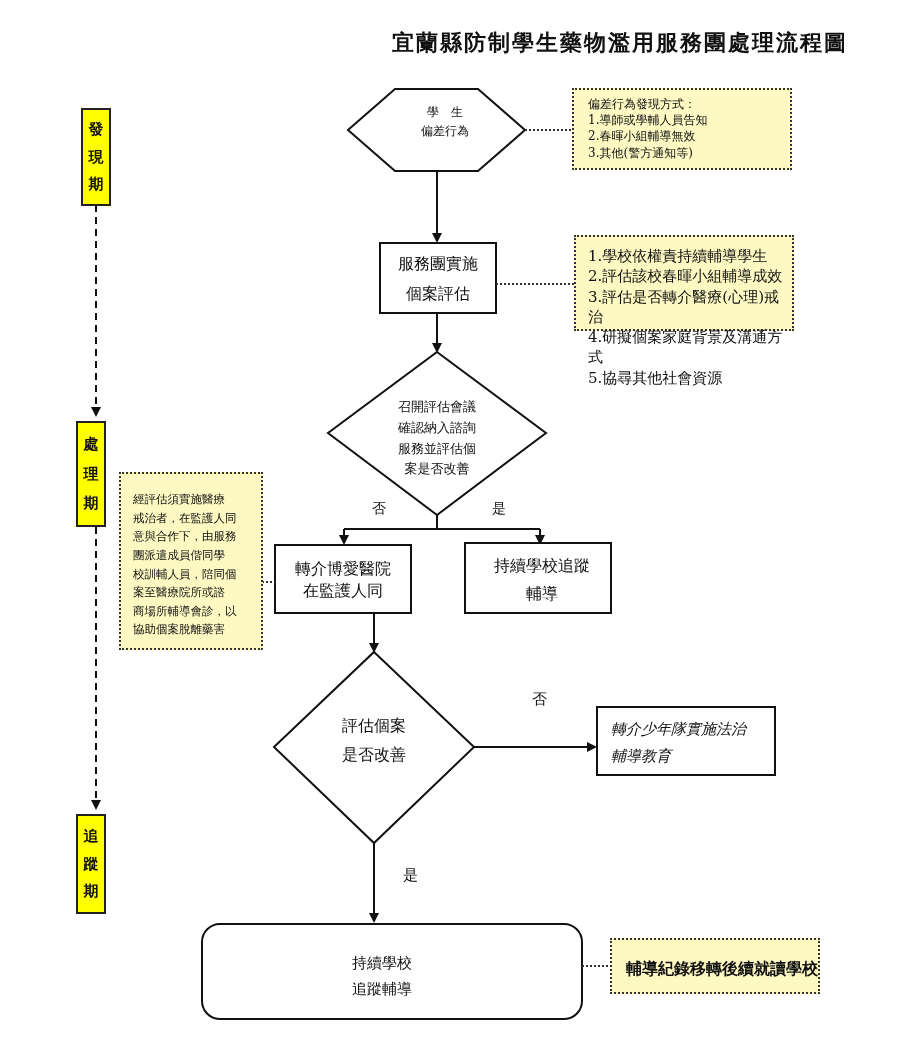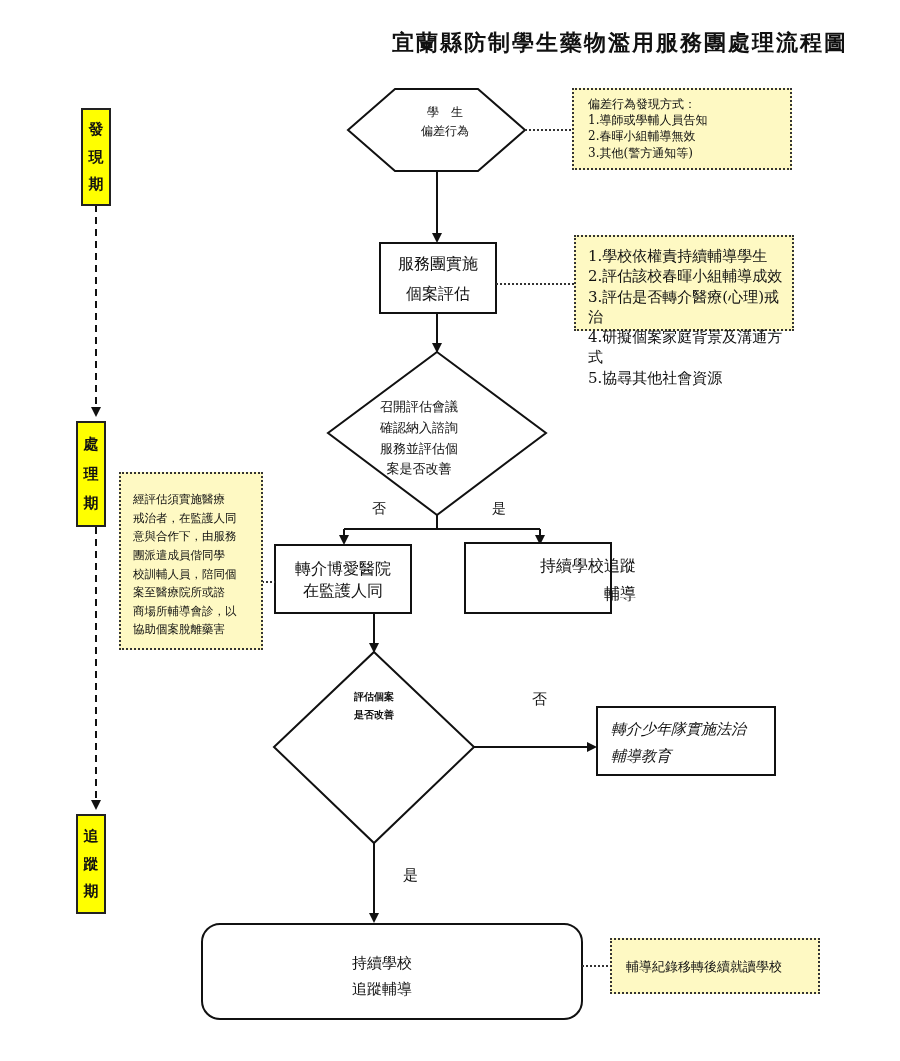--- a/index.html
+++ b/index.html
@@ -80,29 +80,29 @@
 <div class="abs phase" style="left:76px; top:814px; height:100px;">
   <span>追</span>
   <span>蹤</span>
   <span>期</span>
 </div>
 
 <div class="abs node-text" style="left:368px; top:103px; width:154px; font-size:12px; line-height:1.55;">學　生
 偏差行為</div>
 <div class="abs node-text" style="left:382px; top:249px; width:112px; font-size:16px; line-height:1.85;">服務團實施
 個案評估</div>
-<div class="abs node-text" style="left:352px; top:397px; width:134px; font-size:13px; line-height:1.6;">召開評估會議
+<div class="abs node-text" style="left:370px; top:397px; width:134px; font-size:13px; line-height:1.6;">召開評估會議
 確認納入諮詢
 服務並評估個
 案是否改善</div>
 <div class="abs node-text" style="left:277px; top:558px; width:132px; font-size:16px; line-height:1.35;">轉介博愛醫院
 在監護人同</div>
-<div class="abs node-text" style="left:476px; top:552px; width:132px; font-size:16px; line-height:1.75; text-align:right;margin-left:28px;">持續學校追蹤
+<div class="abs node-text" style="left:476px; top:552px; width:132px; font-size:16px; line-height:1.75; text-align:center;">持續學校追蹤
 輔導</div>
-<div class="abs node-text" style="left:314px; top:688px; width:120px; font-size:10px; line-height:1.8;font-weight:bold;">評估個案
+<div class="abs node-text" style="left:314px; top:712px; width:120px; font-size:16px; line-height:1.8;">評估個案
 是否改善</div>
 <div class="abs node-text" style="left:611px; top:716px; width:160px; font-size:15px; line-height:1.8; text-align:left;font-style:italic;">轉介少年隊實施法治
 輔導教育</div>
 <div class="abs node-text" style="left:292px; top:950px; width:180px; font-size:15px; line-height:1.75;text-align:center;">持續學校
 追蹤輔導</div>
 
 <div class="abs label" style="left:372px; top:500px;">否</div>
 <div class="abs label" style="left:492px; top:500px;">是</div>
 <div class="abs label" style="left:532px; top:690px; font-size:15px;">否</div>
 <div class="abs label" style="left:403px; top:866px; font-size:15px;">是</div>
@@ -117,13 +117,13 @@
 4.研擬個案家庭背景及溝通方式
 5.協尋其他社會資源</div>
 <div class="abs note" style="left:119px; top:472px; width:144px; height:178px; padding:16px 0 0 12px; font-size:11.5px; line-height:1.62;">經評估須實施醫療
 戒治者，在監護人同
 意與合作下，由服務
 團派遣成員偕同學
 校訓輔人員，陪同個
 案至醫療院所或諮
 商場所輔導會診，以
 協助個案脫離藥害</div>
-<div class="abs note" style="left:610px; top:938px; width:210px; height:56px; padding:18px 0 0 14px; font-size:13px;">輔導紀錄移轉後續就讀學校</div>
+<div class="abs note" style="left:610px; top:938px; width:210px; height:56px; padding:18px 0 0 14px; font-size:16px;font-weight:bold;">輔導紀錄移轉後續就讀學校</div>
 
 </body></html>

